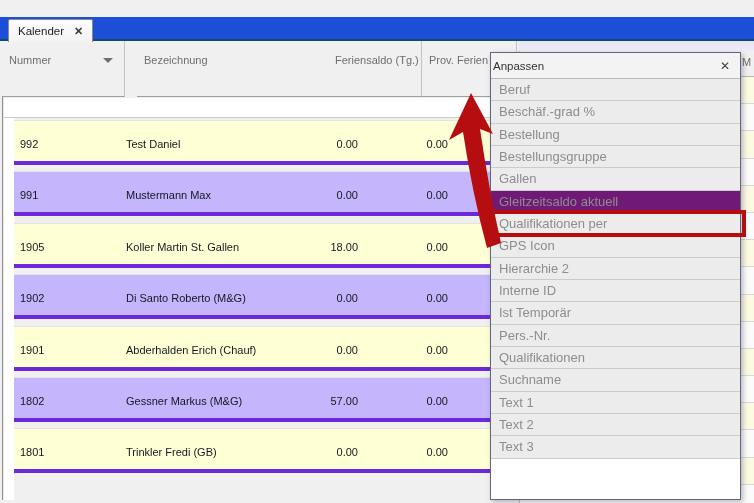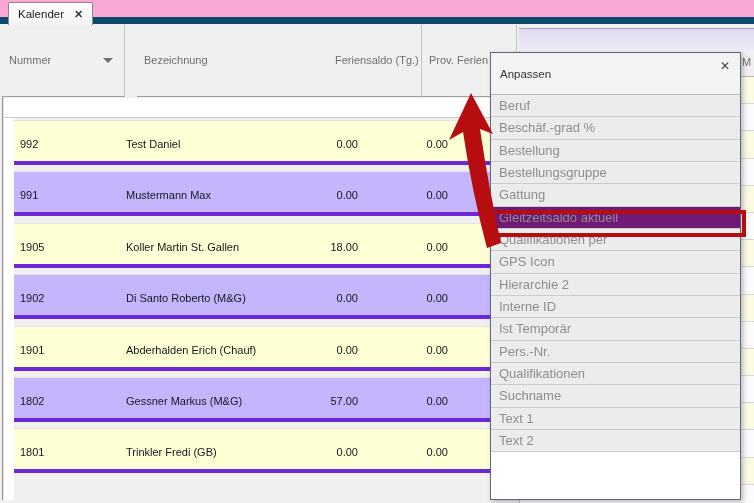--- a/index.html
+++ b/index.html
@@ -5,22 +5,22 @@
   * { margin:0; padding:0; box-sizing:border-box; }
   html,body { width:754px; height:503px; }
   body {
     position:relative; overflow:hidden;
     background:#f0f0f0;
     font-family:"Liberation Sans", sans-serif;
     -webkit-font-smoothing:antialiased;
   }
 
   
-  .tabstrip { position:absolute; left:0; top:0; width:754px; height:24px;
-              background:#f9a8d4; border-bottom:7px solid #0c4a6e; z-index:2; }
+  .tabstrip { position:absolute; left:0; top:17px; width:754px; height:24px;
+              background:#1d4ed8; border-bottom:2px solid #0c4a6e; z-index:2; }
   .tab { position:absolute; left:8px; top:2px; height:23px; padding:0 9px;
          background:linear-gradient(#fdfdfd,#f3f3f3);
          border:1px solid #8a8a8a; border-bottom:none; border-radius:2px 2px 0 0;
          display:flex; align-items:center; gap:10px; z-index:3; }
   .tab-label { font-size:11.5px; color:#1d1d1d; }
   .tab-close { font-size:11px; font-weight:bold; color:#3c3c3c; cursor:pointer; }
 
   
   .grid-left-border { position:absolute; left:2px; top:25px; width:2px; height:475px;
                       background:#8f8f8f; border-right:1px solid #e8e8e8; }
@@ -64,22 +64,22 @@
   .cal-stripes { position:absolute; left:519px; top:77px; width:235px; height:426px;
                  overflow:hidden; border-left:1px solid #c3c3c3; }
   .stripe { width:100%; height:27.2px; border-bottom:1px solid #d8d8d4; }
   .stripe.c { background:#fcfae2; }
   .stripe.w { background:#fbfbfb; }
 
   
   .dialog { position:absolute; left:490px; top:52px; width:251px; height:448px;
             background:#ffffff; border:1px solid #5d6780;
             box-shadow:2px 2px 5px rgba(60,60,80,.35); z-index:10; }
-  .dialog-title { height:42px; background:#f3f3f3; border-bottom:1px solid #b9b9b9;
-                  display:flex; align-items:center; padding-left:9px;
+  .dialog-title { height:26px; background:#f3f3f3; border-bottom:1px solid #b9b9b9;
+                  display:flex; align-items:center; padding-left:2px;
                   font-size:11.5px; color:#333333; position:relative; }
   .dialog-close { position:absolute; right:7px; top:5px; width:16px; height:16px;
                   text-align:center; line-height:16px; font-size:12px; color:#444;
                   cursor:pointer; }
   .dialog-items { }
   .ditem { height:22.33px; background:#ececec; border-bottom:1px solid #cbcbcb;
            line-height:21px; padding-left:8px; font-size:13px; color:#8d8d8d;
            cursor:default; white-space:nowrap; overflow:hidden; }
   .ditem.hl { background:#701a75; }
 
@@ -189,31 +189,32 @@
 <div class="dialog">
   <div class="dialog-title">
     <span>Anpassen</span>
     <span class="dialog-close">✕</span>
   </div>
   <div class="dialog-items">
       <div class="ditem">Beruf</div>
       <div class="ditem">Beschäf.-grad %</div>
       <div class="ditem">Bestellung</div>
       <div class="ditem">Bestellungsgruppe</div>
-      <div class="ditem">Gattung</div>
+      <div class="ditem">Gallen</div>
       <div class="ditem hl">Gleitzeitsaldo aktuell</div>
       <div class="ditem">Qualifikationen per</div>
       <div class="ditem">GPS Icon</div>
       <div class="ditem">Hierarchie 2</div>
       <div class="ditem">Interne ID</div>
       <div class="ditem">Ist Temporär</div>
       <div class="ditem">Pers.-Nr.</div>
       <div class="ditem">Qualifikationen</div>
       <div class="ditem">Suchname</div>
       <div class="ditem">Text 1</div>
       <div class="ditem">Text 2</div>
+      <div class="ditem">Text 3</div>
     </div>
 </div>
 
 <div class="red-box"></div>
 <svg class="arrow-svg" viewBox="0 0 754 503" xmlns="http://www.w3.org/2000/svg">
   <path d="M471,93 L493,134 L480,129 Q489,190 501,243 L487,248 Q472,192 463,132 L449,140 Z" fill="#b60d10"></path>
 </svg>
 
 </body></html>

